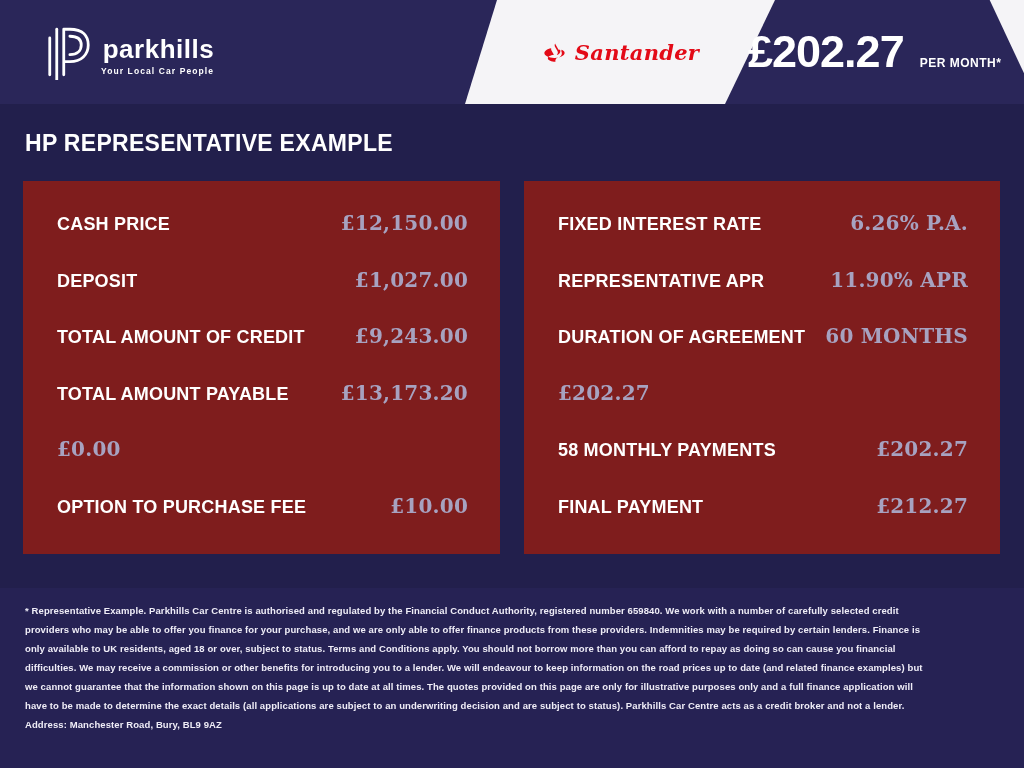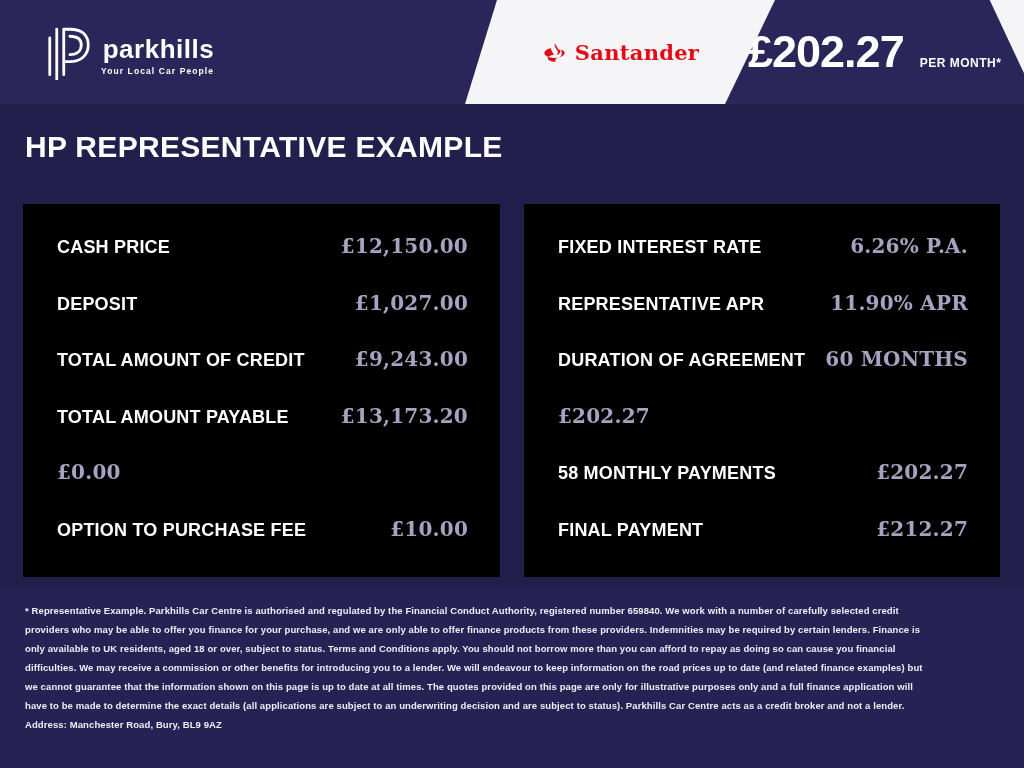--- a/index.html
+++ b/index.html
@@ -12,33 +12,33 @@
   .header{position:absolute;left:0;top:0;width:1024px;height:104px;background:#2a2659;}
   .logo{position:absolute;left:46px;top:24px;display:flex;align-items:center;}
   .logo svg{display:block;}
   .logo-text{margin-left:9px;margin-top:8px;display:flex;flex-direction:column;align-items:flex-end;}
   .brand{color:#ffffff;font-weight:bold;font-size:26px;letter-spacing:0.5px;line-height:1;}
   .tagline{color:#ffffff;font-size:8.5px;font-weight:bold;letter-spacing:1.1px;margin-top:4px;}
   .stripe{position:absolute;left:460px;top:0;width:320px;height:104px;background:#f5f4f7;
     -webkit-clip-path:polygon(37px 0,315px 0,265px 104px,5px 104px);
     clip-path:polygon(37px 0,315px 0,265px 104px,5px 104px);}
   .stripe-inner{position:absolute;inset:0;display:flex;align-items:center;justify-content:center;}
-  .santander{display:flex;align-items:center;}
+  .santander{display:flex;align-items:center;font-style:italic;}
   .santander svg{display:block;margin-right:7px;}
   .santander-word{font-family:"DejaVu Serif",serif;font-weight:bold;color:#e30a17;font-size:21px;letter-spacing:0.3px;}
   .corner-sliver{position:absolute;left:985px;top:0;width:39px;height:78px;background:#f5f4f7;
     -webkit-clip-path:polygon(12% 0,100% 0,100% 94%);
     clip-path:polygon(12% 0,100% 0,100% 94%);}
   .price{position:absolute;left:748px;top:0;height:104px;display:flex;align-items:baseline;}
   .price-amount{color:#ffffff;font-weight:bold;font-size:45px;letter-spacing:-1px;line-height:104px;}
   .price-period{color:#ffffff;font-weight:bold;font-size:12px;letter-spacing:0.5px;margin-left:16px;}
   
   .page-title{position:absolute;left:25px;top:130px;margin:0;color:#ffffff;
-    font-size:30px;font-weight:bold;letter-spacing:0.3px;}
-  .panel{position:absolute;top:204px;height:373px;background:#000000;
+    font-size:23px;font-weight:bold;letter-spacing:0.3px;}
+  .panel{position:absolute;top:181px;height:373px;background:#7f1d1d;
     display:flex;flex-direction:column;justify-content:space-between;
     padding:30px 32px 36px 34px;box-sizing:border-box;}
   .panel-left{left:23px;width:477px;}
   .panel-right{left:524px;width:476px;}
   .row{display:flex;justify-content:space-between;align-items:baseline;}
   .lbl{color:#ffffff;font-weight:bold;font-size:18px;letter-spacing:0.2px;white-space:nowrap;}
   .val{font-family:"DejaVu Serif",serif;font-weight:bold;font-size:20px;color:#a7a2c0;
     letter-spacing:0.2px;white-space:nowrap;text-align:right;}
   
   .footer{position:absolute;left:0;top:588px;width:1024px;height:180px;background:#262254;}

